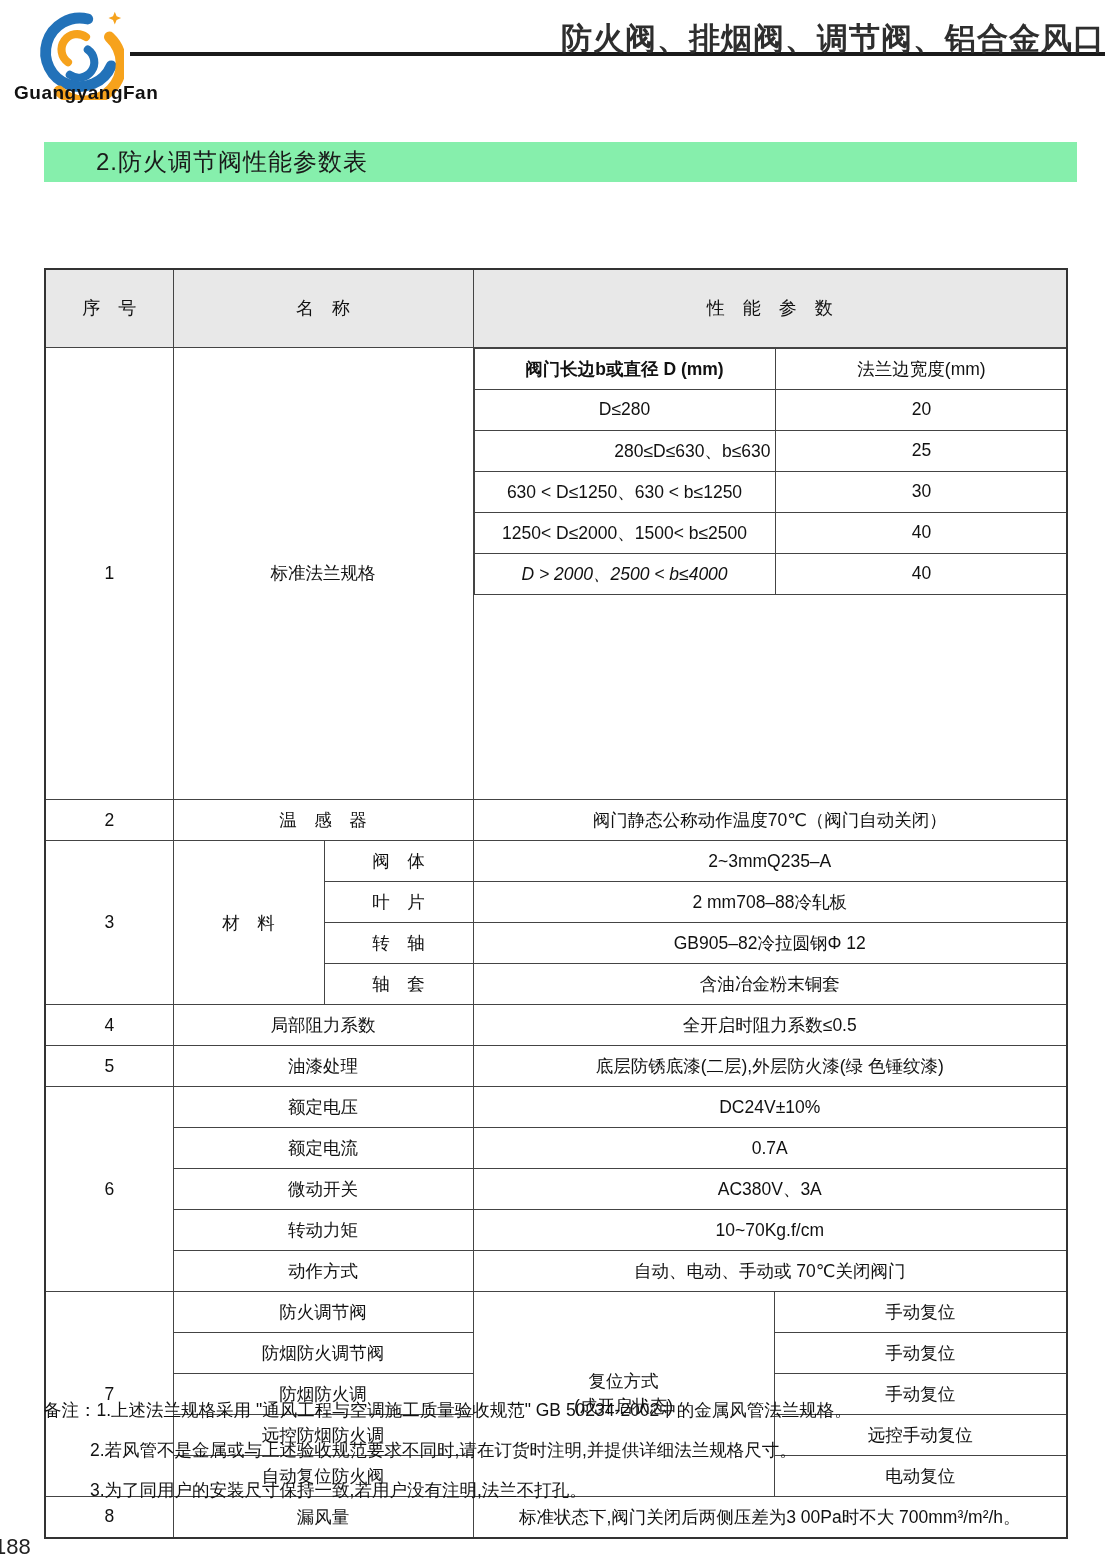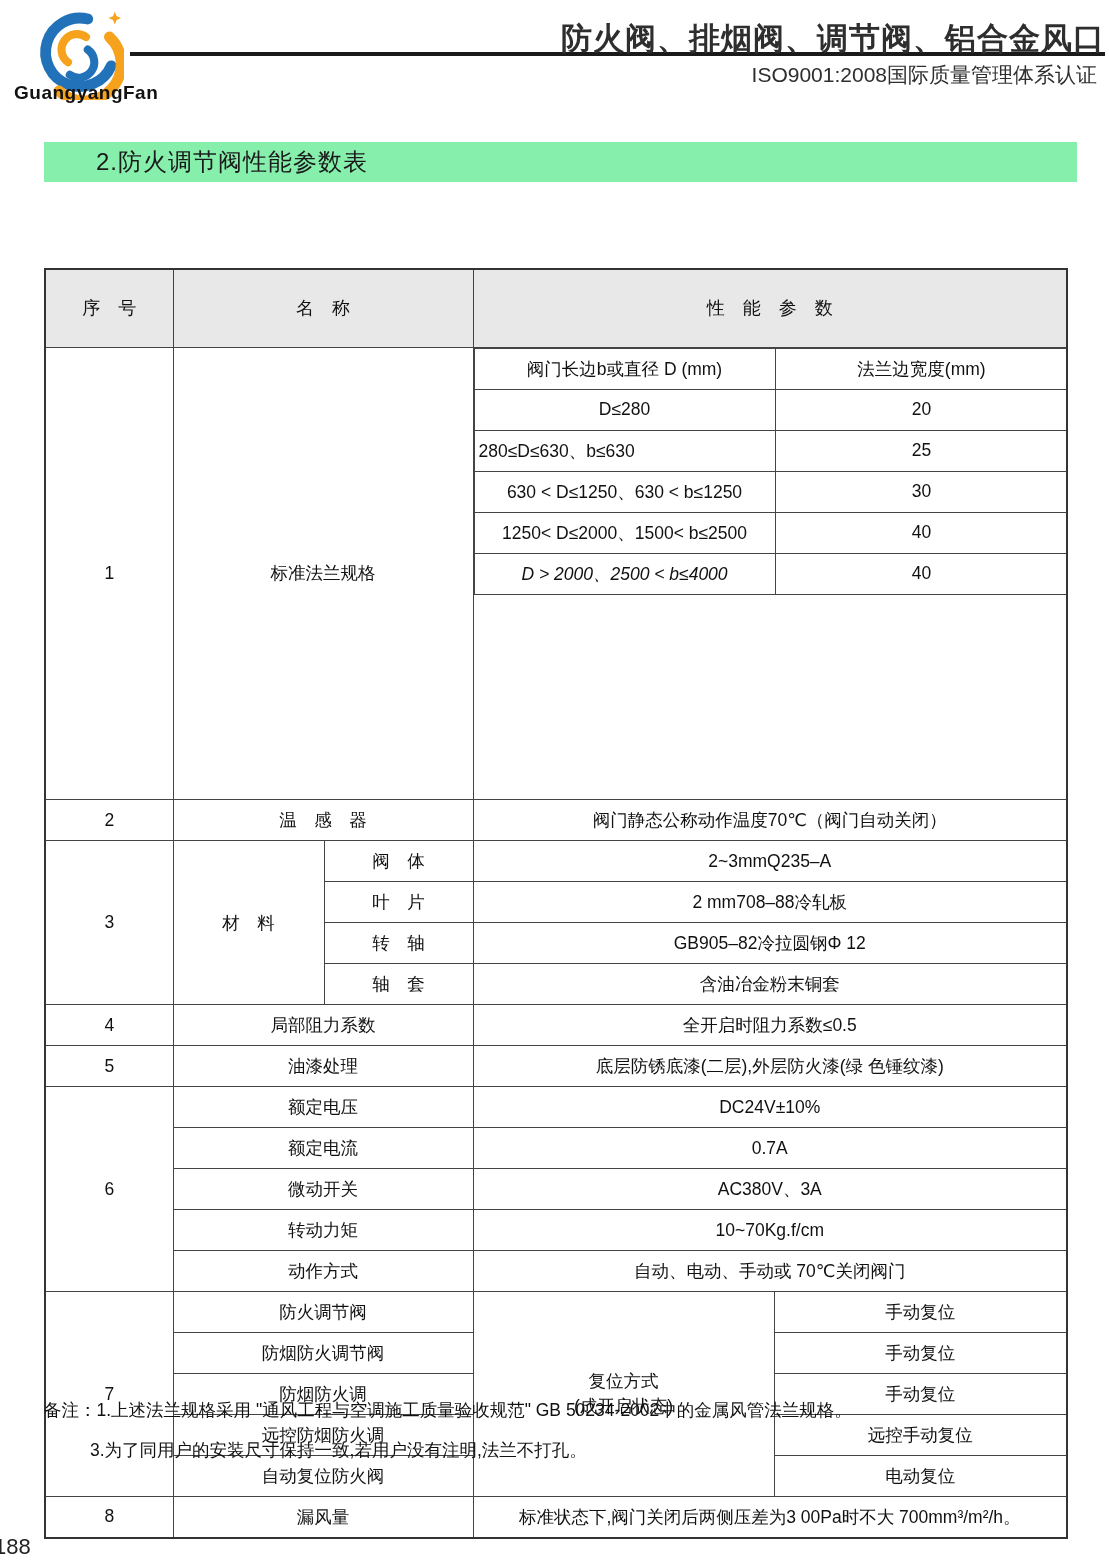--- a/index.html
+++ b/index.html
@@ -81,21 +81,20 @@
   <svg class="logo-mark" viewBox="0 0 100 100">
     <path d="M62 10 A38 38 0 1 0 88 62" fill="none" stroke="#2272b9" stroke-width="12" stroke-linecap="round"></path>
     <path d="M30 90 A38 38 0 0 0 86 30" fill="none" stroke="#f6a21c" stroke-width="12" stroke-linecap="round"></path>
     <path d="M60 30 A14 14 0 1 0 40 58" fill="none" stroke="#f6a21c" stroke-width="9" stroke-linecap="round"></path>
     <path d="M42 72 A14 14 0 1 0 62 44" fill="none" stroke="#2272b9" stroke-width="9" stroke-linecap="round"></path>
     <polygon points="92,2 94,7 99,9 94,11 92,16 90,11 85,9 90,7" fill="#f6a21c"></polygon>
   </svg>
   <div class="logo-text">GuangyangFan</div>
   <div class="header-rule"></div>
   <div class="header-title">防火阀、排烟阀、调节阀、铝合金风口</div>
-  <div class="header-subtitle">ISO9001:2008国际质量管理体系认证</div>
 
   <div class="section-bar">
     <div class="section-title">2.防火调节阀性能参数表</div>
   </div>
 
   <table class="params">
     <colgroup>
       <col style="width:128px">
         <col style="width:151px">
         <col style="width:149px">
@@ -114,29 +113,29 @@
       <td rowspan="6">1</td>
       <td colspan="2" rowspan="6">标准法兰规格</td>
       <td colspan="2" style="padding:0; border:none;">
         <table style="width:100%; height:100%; border-collapse:collapse; table-layout:fixed;">
           <colgroup>
                 <col style="width:301px">
                 <col style="width:293px">
               </colgroup>
           <tbody>
                 <tr class="r">
-            <td style="border:1.5px solid #444; text-align:center; font-size:17.5px; padding:2px 4px;">阀门长边b或直径 D (mm)</td>
+            <td style="border:1.5px solid #444; text-align:center; font-size:17.5px; padding:2px 4px;font-weight:bold;">阀门长边b或直径 D (mm)</td>
             <td style="border:1.5px solid #444; text-align:center; font-size:17.5px; padding:2px 4px;">法兰边宽度(mm)</td>
           </tr>
           <tr class="r">
             <td style="border:1.5px solid #444; text-align:center; font-size:17.5px;">D≤280</td>
             <td style="border:1.5px solid #444; text-align:center; font-size:17.5px;">20</td>
           </tr>
           <tr class="r">
-            <td style="border:1.5px solid #444; text-align:left; font-size:17.5px;">280≤D≤630、b≤630</td>
+            <td style="border:1.5px solid #444; text-align:right; font-size:17.5px;">280≤D≤630、b≤630</td>
             <td style="border:1.5px solid #444; text-align:center; font-size:17.5px;margin-top:8px;">25</td>
           </tr>
           <tr class="r">
             <td style="border:1.5px solid #444; text-align:center; font-size:17.5px;">630 &lt; D≤1250、630 &lt; b≤1250</td>
             <td style="border:1.5px solid #444; text-align:center; font-size:17.5px;">30</td>
           </tr>
           <tr class="r">
             <td style="border:1.5px solid #444; text-align:center; font-size:17.5px;">1250&lt; D≤2000、1500&lt; b≤2500</td>
             <td style="border:1.5px solid #444; text-align:center; font-size:17.5px;">40</td>
           </tr>
@@ -242,18 +241,19 @@
     <tr class="r">
       <td>8</td>
       <td colspan="2">漏风量</td>
       <td colspan="2">标准状态下,阀门关闭后两侧压差为3 00Pa时不大 700mm³/m²/h。</td>
     </tr>
   </tbody>
     </table>
 
   <div class="notes">
     <div>备注：1.上述法兰规格采用 "通风工程与空调施工质量验收规范" GB 50234-2002中的金属风管法兰规格。</div>
+    <div class="indent">2.若风管不是金属或与上述验收规范要求不同时,请在订货时注明,并提供详细法兰规格尺寸。</div>
     <div class="indent">3.为了同用户的安装尺寸保持一致,若用户没有注明,法兰不打孔。</div>
   </div>
 
   <div class="page-number">188</div>
 
 </div>
 
 </body></html>

